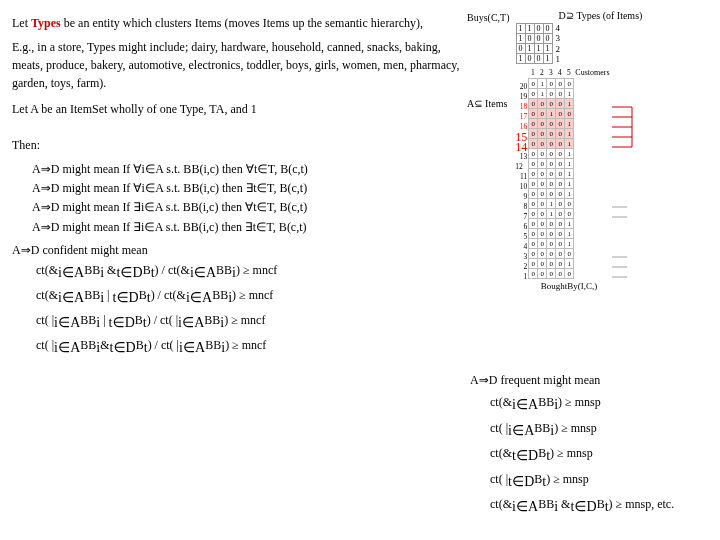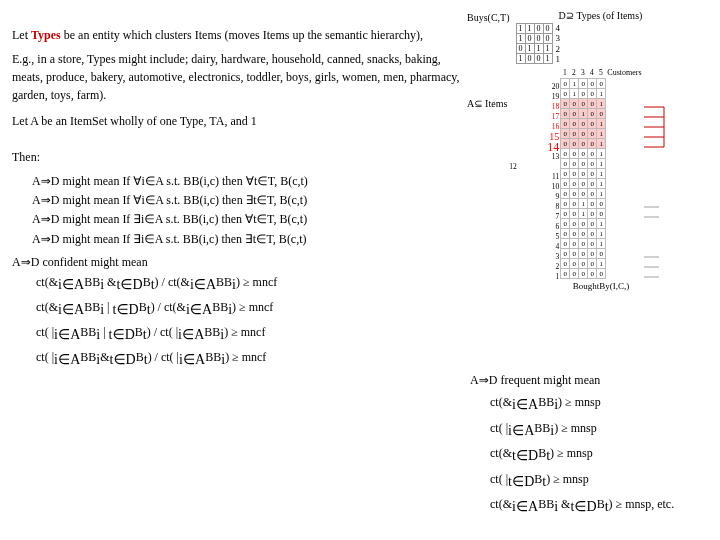--- a/index.html
+++ b/index.html
@@ -88,21 +88,21 @@
       width: 720px;
       height: 520px;
     }
   </style>
 </head>
 <body>
 
 <div class="page">
   <div class="full-layout">
 
-    <div style="position:absolute; top:16px; left:0; width:450px;">
+    <div style="position:absolute; top:4px; left:0; width:450px;">
 
       <div class="intro-text">
         <span>Let </span><span style="color:#cc0000; font-weight:bold;">Types</span><span> be an entity which clusters Items (moves Items up the semantic hierarchy),</span>
       </div>
 
       <div class="eg-text">
         <span>E.g., in a store, Types might include; dairy, hardware, household, canned, snacks, baking, meats, produce, bakery, automotive, electronics, toddler, boys, girls, women, men, pharmacy, garden, toys, farm).</span>
       </div>
 
       <div class="let-a-text">
@@ -169,29 +169,29 @@
               <span>3</span>
               <span>2</span>
               <span>1</span>
             </div>
           </div>
         </div>
       </div>
 
       <div style="display:flex; align-items:flex-start;">
 
-        <div style="font-size:10px; margin-right:2px; margin-top:30px;">A⊆ Items</div>
+        <div style="font-size:10px; margin-right:8px; margin-top:30px;">A⊆ Items</div>
 
         <div style="display:flex; flex-direction:column; margin-right:1px; margin-top:14px;">
           <div style="font-size:7.5px; height:10px; line-height:10px; text-align:right;">20</div>
           <div style="font-size:7.5px; height:10px; line-height:10px; text-align:right;">19</div>
           <div style="font-size:7.5px; height:10px; line-height:10px; text-align:right; color:red;">18</div>
           <div style="font-size:7.5px; height:10px; line-height:10px; text-align:right; color:red;">17</div>
           <div style="font-size:7.5px; height:10px; line-height:10px; text-align:right; color:red;">16</div>
-          <div style="font-size:10px; height:10px; line-height:10px; text-align:right; color:red;margin-left:40px;">15</div>
+          <div style="font-size:12px; height:10px; line-height:10px; text-align:right; color:red;">15</div>
           <div style="font-size:12px; height:10px; line-height:10px; text-align:right; color:red;">14</div>
           <div style="font-size:7.5px; height:10px; line-height:10px; text-align:right;">13</div>
           <div style="font-size:7.5px; height:10px; line-height:10px; text-align:left;">12</div>
           <div style="font-size:7.5px; height:10px; line-height:10px; text-align:right;">11</div>
           <div style="font-size:7.5px; height:10px; line-height:10px; text-align:right;">10</div>
           <div style="font-size:7.5px; height:10px; line-height:10px; text-align:right;">9</div>
           <div style="font-size:7.5px; height:10px; line-height:10px; text-align:right;">8</div>
           <div style="font-size:7.5px; height:10px; line-height:10px; text-align:right;">7</div>
           <div style="font-size:7.5px; height:10px; line-height:10px; text-align:right;">6</div>
           <div style="font-size:7.5px; height:10px; line-height:10px; text-align:right;">5</div>

